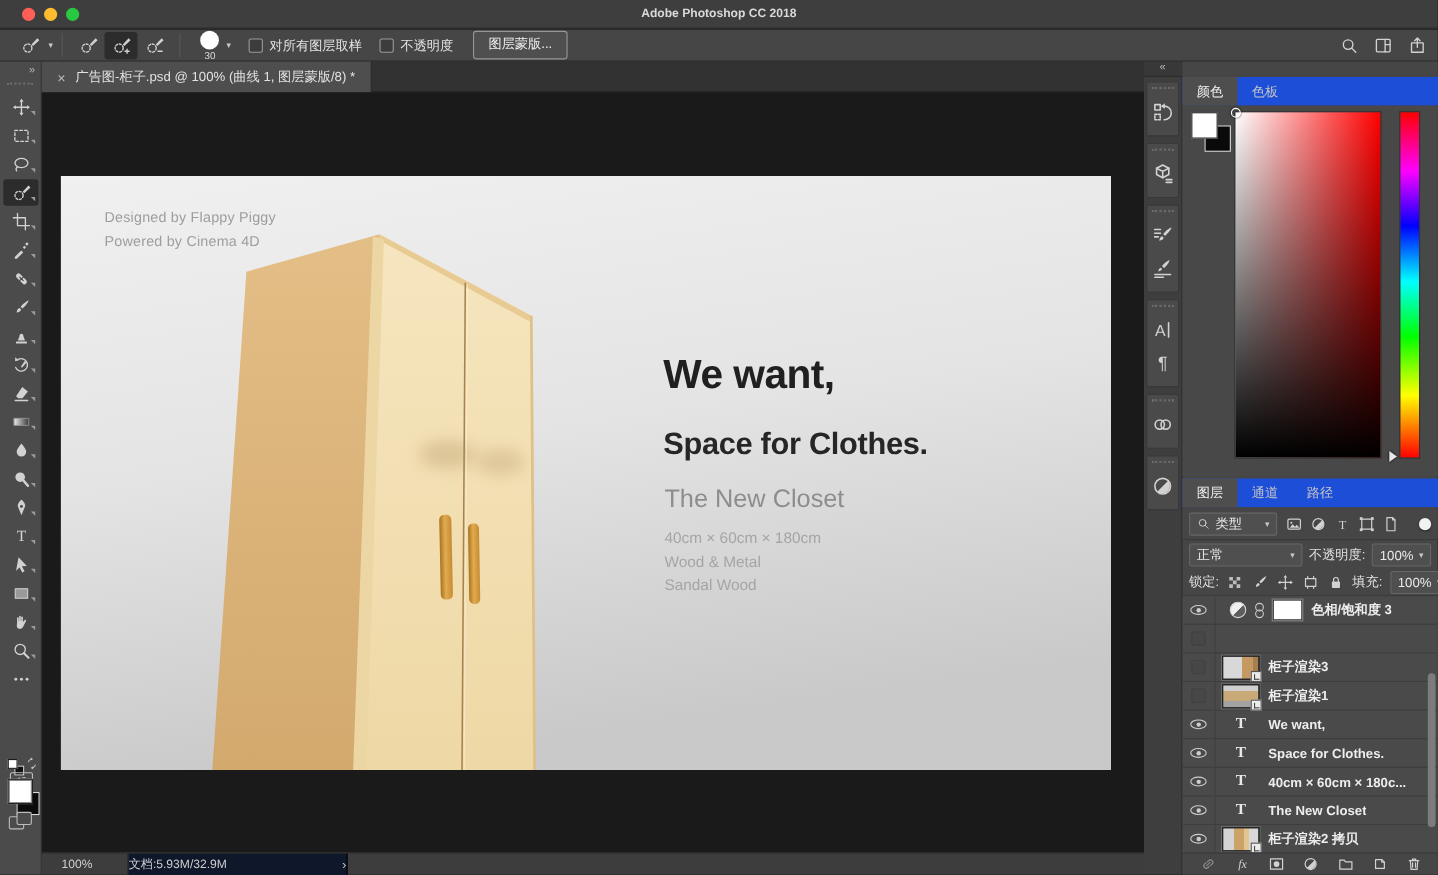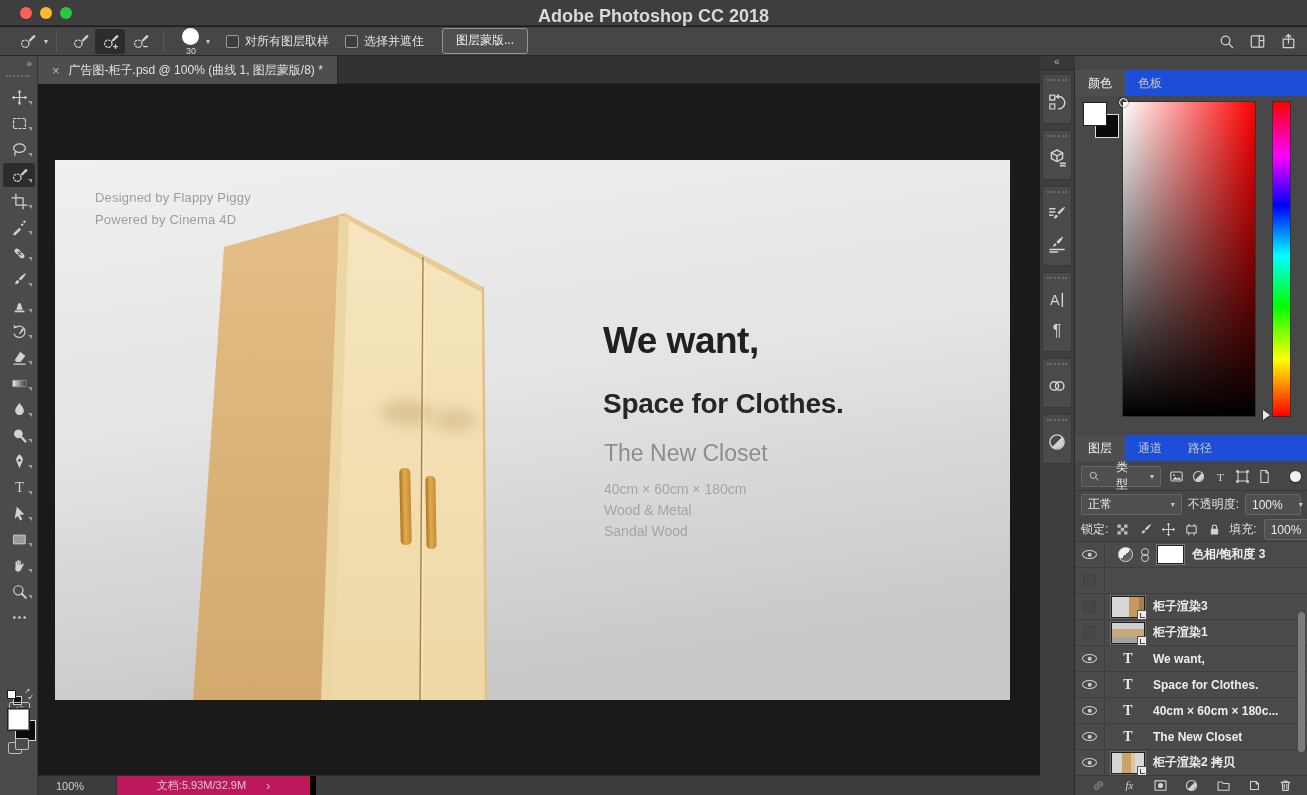--- a/index.html
+++ b/index.html
@@ -5,21 +5,21 @@
   *{box-sizing:border-box;margin:0;padding:0}
   html,body{width:1307px;height:795px;overflow:hidden;background:#1d1d1d;
     font-family:"Liberation Sans","DejaVu Sans",sans-serif;-webkit-font-smoothing:antialiased}
   #app{position:absolute;inset:0;width:1307px;height:795px;color:#d8d8d8;font-size:12px;user-select:none}
 
   
   .titlebar{position:absolute;left:0;top:0;width:1307px;height:26px;background:#3e3e3e;border-bottom:1px solid #2a2a2a}
   .traffic{position:absolute;left:20px;top:7px;display:flex;gap:8px}
   .tl{width:12px;height:12px;border-radius:50%;display:inline-block}
   .tl.red{background:var(--accent-red)}.tl.yellow{background:var(--accent-yellow)}.tl.green{background:var(--accent-green)}
-  .wintitle{position:absolute;left:0;right:0;top:6px;text-align:center;font-size:18px;color:#d9d9d9;font-weight:700}
+  .wintitle{position:absolute;left:0;right:0;top:6px;text-align:center;font-size:11px;color:#d9d9d9;font-weight:700}
 
   
   .optionsbar{position:absolute;left:0;top:27px;width:1307px;height:29px;background:#464646;border-bottom:1px solid #282828;display:flex;align-items:center}
   .opt-sep{width:1px;height:22px;background:#585858;margin:0 8px}
   .opt-tool{width:30px;height:25px;display:flex;align-items:center;justify-content:center;border-radius:3px;position:relative}
   .opt-tool.active{background:#2c2c2c}
   .chev{font-size:8px;color:#c9c9c9;margin-left:2px}
   .brushsize{display:flex;align-items:center;margin-left:6px}
   .brush-circle{position:relative;width:26px;height:28px;text-align:center}
   .brush-circle .dot{position:absolute;left:4px;top:1px;width:17px;height:17px;border-radius:50%;background:#fff}
@@ -66,21 +66,21 @@
   .artwork svg{position:absolute;inset:0}
   .credit{position:absolute;left:40px;font-size:13px;color:#9d9d9d;letter-spacing:.2px}
   .credit.c1{top:30px}.credit.c2{top:52px}
   .headline1{position:absolute;left:548px;top:160px;font-size:37px;font-weight:700;color:#202020;letter-spacing:-.5px}
   .headline2{position:absolute;left:548px;top:228px;font-size:28px;font-weight:700;color:#262626;letter-spacing:-.3px}
   .subtitle{position:absolute;left:549px;top:280px;font-size:23px;font-weight:400;color:#8d8d8d}
   .spec{position:absolute;left:549px;font-size:14px;color:#a5a5a5}
   .spec.s1{top:321px}.spec.s2{top:342px}.spec.s3{top:363px}
   .statusbar{position:absolute;left:0;bottom:0;right:0;height:20px;background:#3d3d3d;border-top:1px solid #2b2b2b;display:flex;align-items:center;font-size:11px;color:#cfcfcf}
   .zoomlvl{margin-left:18px;width:60px}
-  .docinfo{width:200px;height:20px;background:#be185d;border-left:1px solid #2e2e2e;border-right:6px solid #000000;display:flex;align-items:center;justify-content:center;gap:20px}
+  .docinfo{width:200px;height:20px;background:#0f172a;border-left:1px solid #2e2e2e;border-right:1px solid #000000;display:flex;align-items:center;justify-content:space-between;gap:20px}
   .status-chev{color:#c5c5c5;font-size:12px}
 
   
   .collapsebar{position:absolute;left:1040px;top:56px;width:267px;height:14px;background:#383838;border-bottom:1px solid #2c2c2c;font-size:10px;color:#b8b8b8}
   .collapsebar .cl{position:absolute;left:14px;top:0}
   .collapsebar .cr{position:absolute;right:10px;top:0}
   .dockrail{position:absolute;left:1040px;top:70px;width:35px;height:725px;background:#3e3e3e;border-right:1px solid #2b2b2b}
   .dock-group{margin:4px 2px 6px;background:#4a4a4a;border:1px solid #393939;border-radius:2px;display:flex;flex-direction:column;align-items:center;padding:3px 0 6px}
   .dock-group .grip{width:20px;margin:1px 0 6px}
   .dock-ic{width:30px;height:30px;display:flex;align-items:center;justify-content:center}
@@ -97,21 +97,21 @@
   .cp-bg{position:absolute;left:20px;top:18px;width:24px;height:24px;background:#0a0a0a;border:1px solid #ddd}
   .sat-square{position:absolute;left:47px;top:5px;width:134px;height:316px;border:1px solid #333;
     background:linear-gradient(to top,#000,rgba(0,0,0,0)),linear-gradient(to right,#fff,#f00)}
   .sat-marker{position:absolute;left:44px;top:2px;width:9px;height:9px;border:1.6px solid #fff;border-radius:50%;box-shadow:0 0 2px #000;z-index:2}
   .hue-strip{position:absolute;left:197px;top:5px;width:19px;height:316px;border:1px solid #333;
     background:linear-gradient(to bottom,#f00 0%,#f0f 17%,#00f 33%,#0ff 49%,#0f0 65%,#ff0 82%,#f00 100%)}
   .hue-arrow{position:absolute;left:188px;top:314px;width:0;height:0;border-top:5px solid transparent;border-bottom:5px solid transparent;border-left:7px solid #e8e8e8;filter:drop-shadow(0 0 1px #000)}
 
   .layers-tabs{top:379px}
   .filter-row{position:absolute;left:0;top:406px;width:232px;height:29px;background:#464646;display:flex;align-items:center;padding:0 6px;border-bottom:1px solid #3a3a3a}
-  .combo{height:21px;background:#4f4f4f;border:1px solid #666;border-radius:2px;display:flex;align-items:center;padding:0 6px;gap:16px;color:#ebebeb;font-size:12px}
+  .combo{height:21px;background:#4f4f4f;border:1px solid #666;border-radius:2px;display:flex;align-items:center;padding:0 6px;gap:5px;color:#ebebeb;font-size:12px}
   .combo .chev{margin-left:auto}
   .kind-combo{width:80px}
   .filter-icons{display:flex;align-items:center;gap:7px;margin-left:8px}
   .filter-toggle{margin-left:auto;width:11px;height:11px;border-radius:50%;background:#f2f2f2;box-shadow:0 1px 2px #0008}
   .blend-row{position:absolute;left:0;top:435px;width:232px;height:27px;display:flex;align-items:center;padding:0 6px;gap:6px}
   .blend-combo{width:116px}
   .mini-label{font-size:12px;color:#e0e0e0;white-space:nowrap}
   .val-combo{width:56px}
   .lock-row{position:absolute;left:0;top:462px;width:232px;height:24px;display:flex;align-items:center;padding:0 6px;gap:7px;border-bottom:1px solid #3a3a3a}
   .lock-icons{display:flex;align-items:center;gap:8px}
@@ -208,21 +208,21 @@
         <span class="num">30</span>
       </span>
       <span class="chev">▾</span>
     </div>
     <label class="opt-check">
       <span class="checkbox"></span>
       <span class="opt-label">对所有图层取样</span>
     </label>
     <label class="opt-check">
       <span class="checkbox"></span>
-      <span class="opt-label">选择并遮住</span>
+      <span class="opt-label">不透明度</span>
     </label>
     <button class="opt-btn">图层蒙版...</button>
     <div class="opt-right" id="opt-right-icons">
         <span class="ic">
           <svg viewBox="0 0 18 18">
             <circle cx="8" cy="8" r="4.6"></circle>
             <path d="M11.4 11.4l4 4"></path>
           </svg>
         </span>
         <span class="ic">

